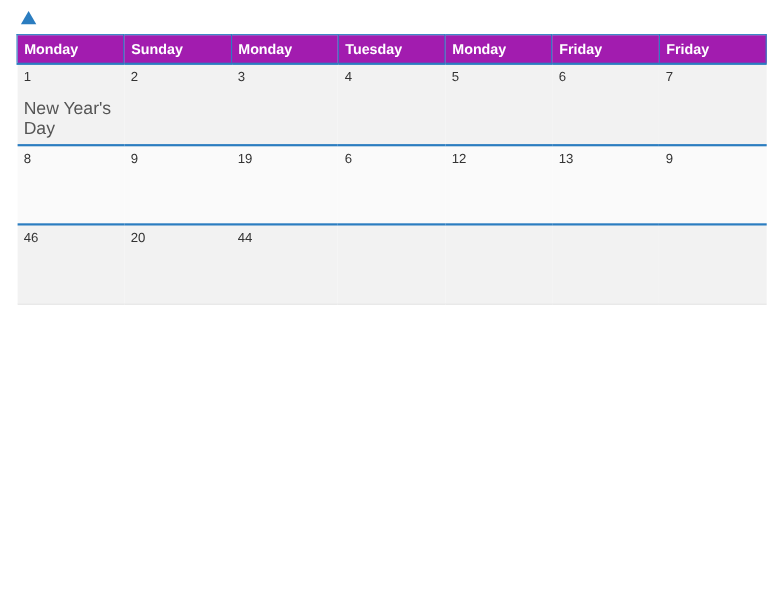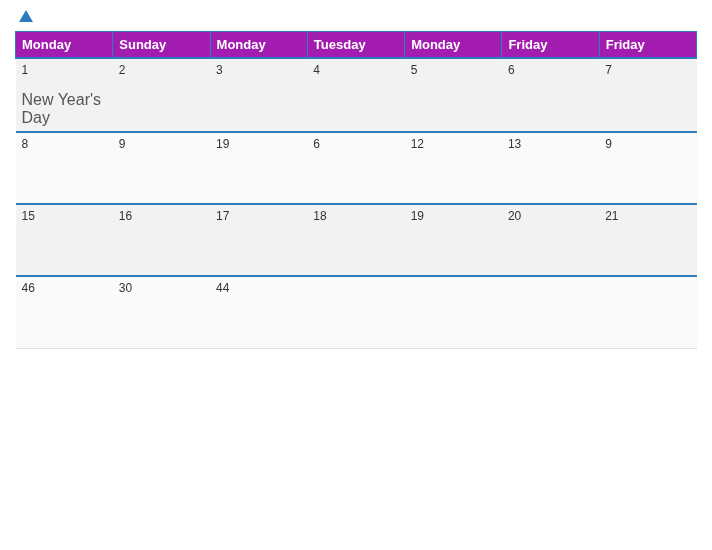--- a/index.html
+++ b/index.html
@@ -190,47 +190,24 @@
           </td>
           <td>
             <span class="day-number">13</span>
           </td>
           <td>
             <span class="day-number">9</span>
           </td>
         </tr>
         <tr>
           <td>
-            <span class="day-number">15</span>
-          </td>
-          <td>
-            <span class="day-number">16</span>
-          </td>
-          <td>
-            <span class="day-number">17</span>
-          </td>
-          <td>
-            <span class="day-number">18</span>
-          </td>
-          <td>
-            <span class="day-number">19</span>
+            <span class="day-number">46</span>
           </td>
           <td>
             <span class="day-number">20</span>
-          </td>
-          <td>
-            <span class="day-number">21</span>
-          </td>
-        </tr>
-        <tr>
-          <td>
-            <span class="day-number">46</span>
-          </td>
-          <td>
-            <span class="day-number">30</span>
           </td>
           <td>
             <span class="day-number">44</span>
           </td>
           <td class="empty-cell"></td>
           <td class="empty-cell"></td>
           <td class="empty-cell"></td>
           <td class="empty-cell"></td>
         </tr>
       </tbody>

